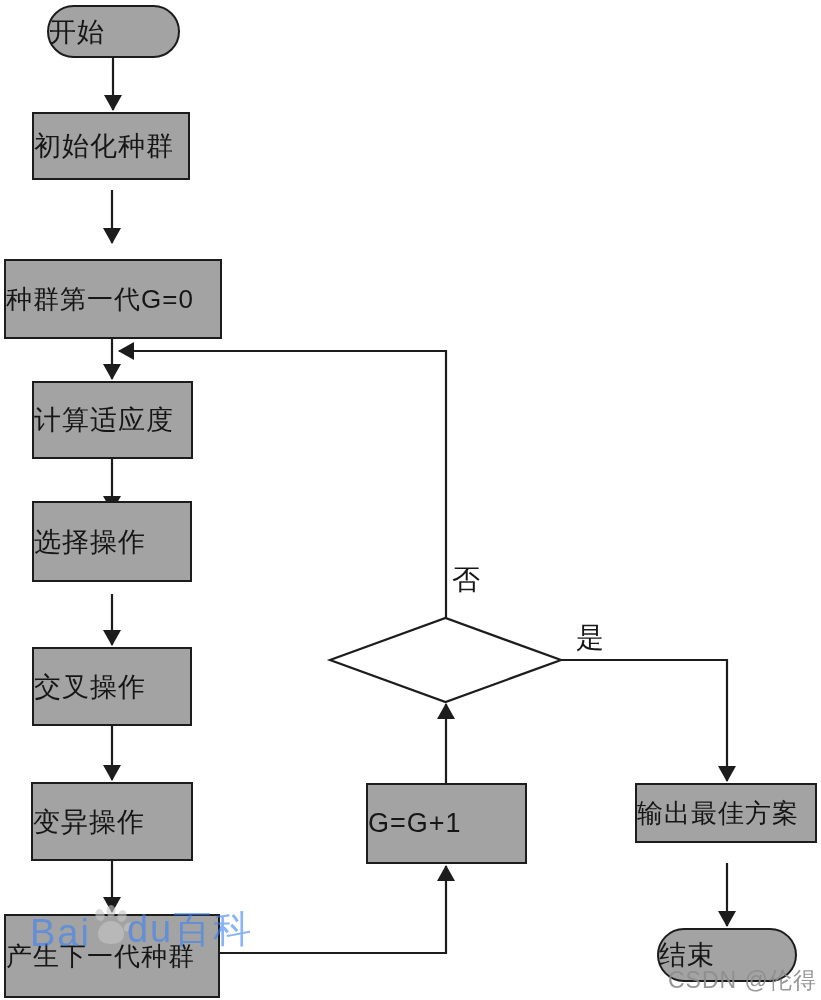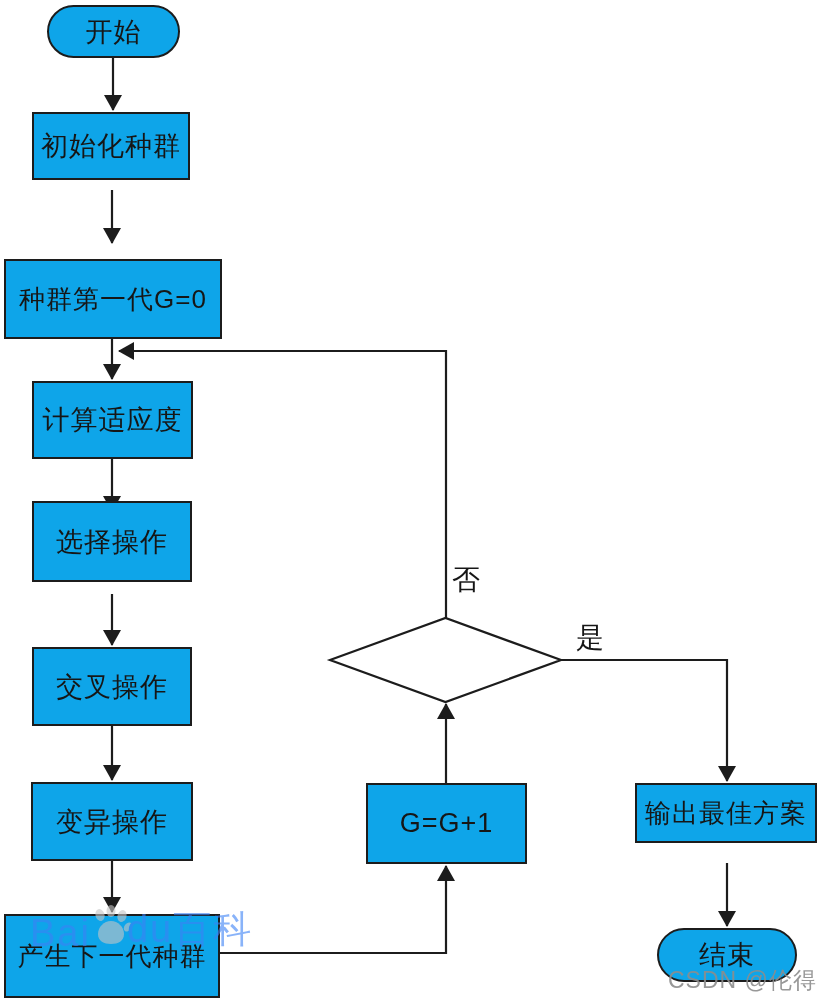--- a/index.html
+++ b/index.html
@@ -16,22 +16,21 @@
   .edges {
     position: absolute;
     left: 0; top: 0;
     width: 821px; height: 1000px;
     z-index: 1;
   }
   .node {
     position: absolute;
     display: flex;
     align-items: center;
-    justify-content: center;
-    background: #0ea5e9;
+    background: #a3a3a3;
     border: 2px solid #1c1c1c;
     z-index: 2;
     font-size: 27px;
     letter-spacing: 1px;
     white-space: nowrap;
   }
   .terminator { border-radius: 28px; }
   .diamond-label {
     position: absolute;
     z-index: 3;

